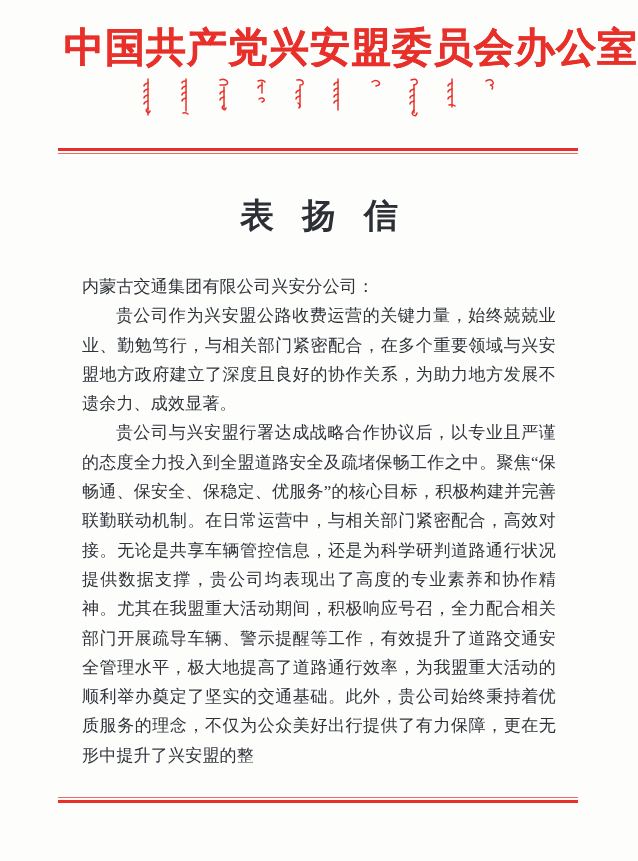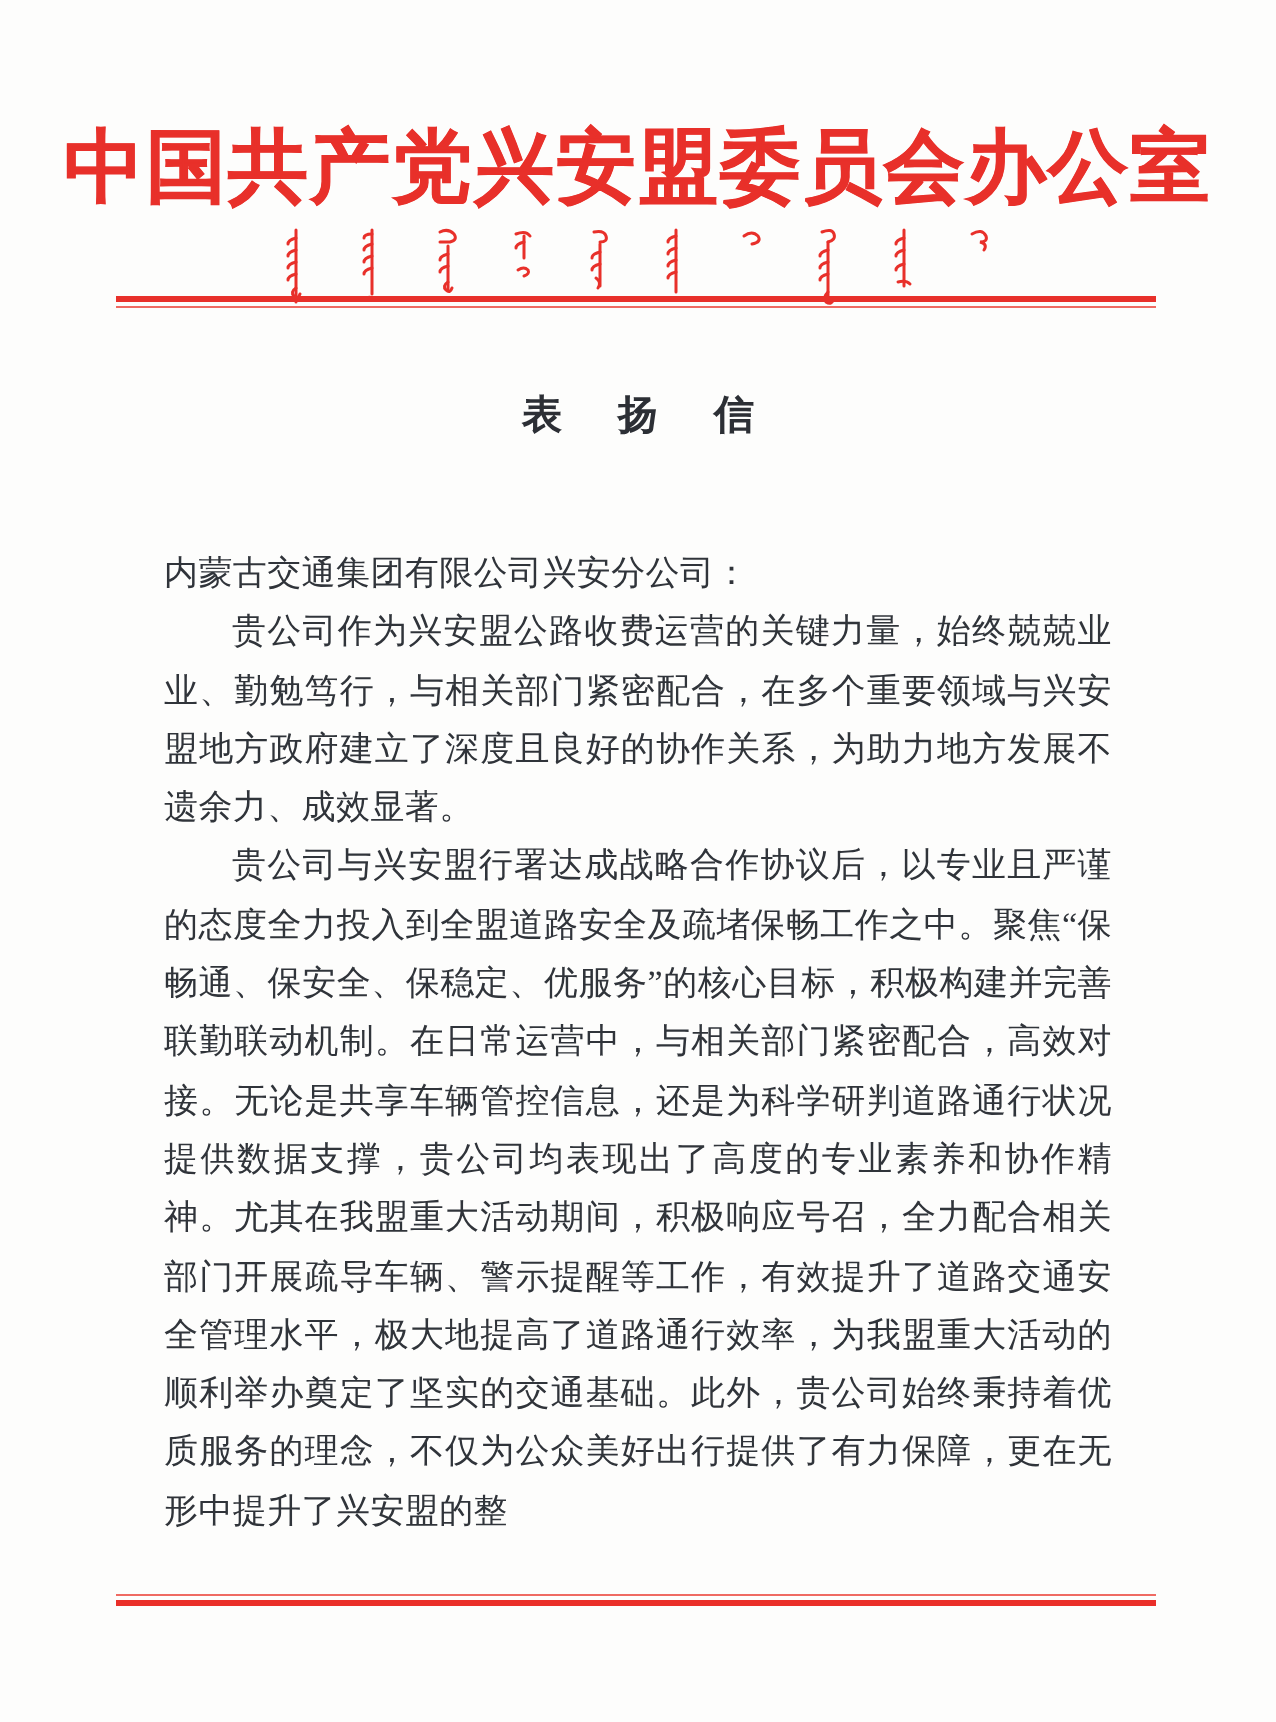--- a/index.html
+++ b/index.html
@@ -24,28 +24,28 @@
 
   
   .masthead {
     position: absolute;
     left: 0;
     top: 0;
     width: 638px;
   }
 
   .masthead-title {
-    text-align: center;
+    text-align: right;
     color: #e8302a;
     font-family: "Liberation Serif", "DejaVu Serif", serif;
     font-weight: bold;
     font-size: 40px;
     letter-spacing: 1px;
     line-height: 1;
-    padding-top: 64px;
+    padding-top: 28px;
     white-space: nowrap;
     -webkit-text-stroke: 0.4px #e8302a;
   }
 
   .masthead-mongolian {
     display: flex;
     justify-content: center;
     align-items: flex-start;
     gap: 26px;
     margin-top: 9px;
@@ -97,21 +97,21 @@
 
   
   .doc-title {
     position: absolute;
     left: 0;
     top: 196px;
     width: 638px;
     text-align: center;
     font-family: "Liberation Serif", "DejaVu Serif", serif;
     font-weight: bold;
-    font-size: 20px;
+    font-size: 34px;
     color: #2c2f35;
     letter-spacing: 28px;
     text-indent: 28px;
     line-height: 1.2;
   }
 
   
   .body-block {
     position: absolute;
     left: 82px;

